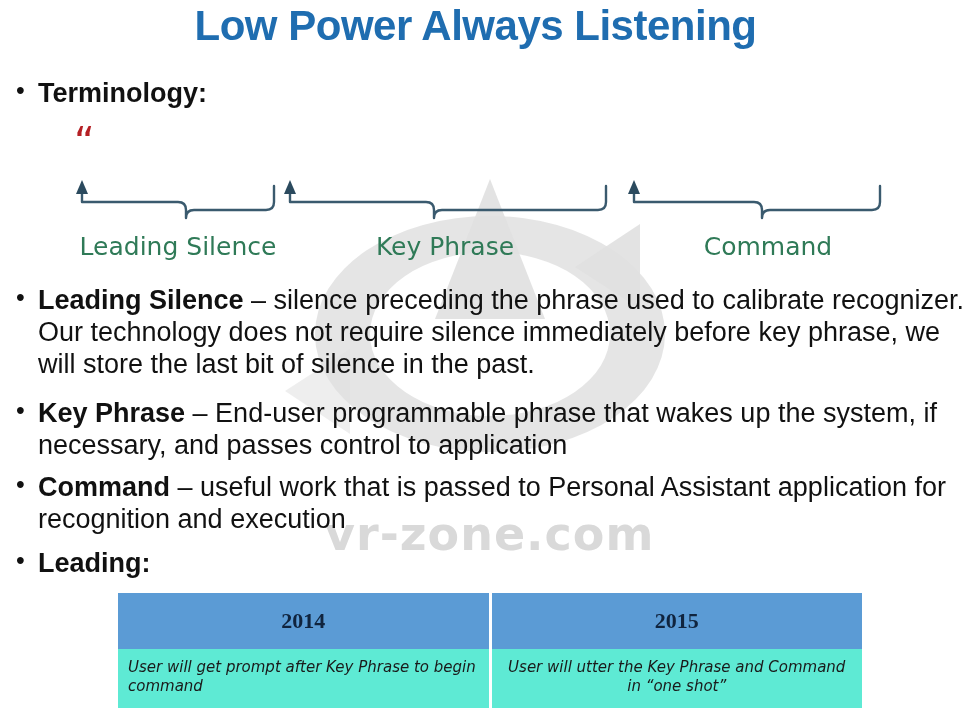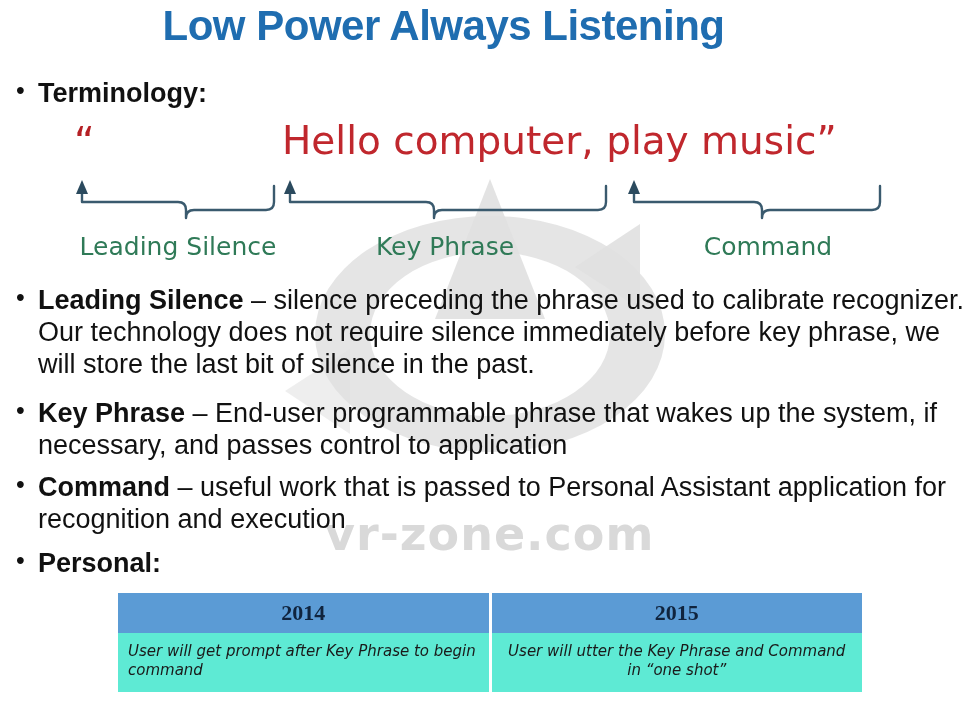--- a/index.html
+++ b/index.html
@@ -51,20 +51,21 @@
     left: 0;
     top: 2px;
     width: 887px;
     text-align: center;
     font-family: "Liberation Sans", sans-serif;
     font-weight: bold;
     font-size: 42px;
     letter-spacing: -0.5px;
     color: #1f6db0;
     white-space: nowrap;
+    padding-left: 32px;
   }
 
   
   .bullet-row {
     position: absolute;
     left: 16px;
     width: 952px;
     display: flex;
     align-items: flex-start;
   }
@@ -155,21 +156,21 @@
   }
   #roadmap-table th {
     background: #5b9bd5;
     color: #10243e;
     font-family: "Liberation Serif", serif;
     font-weight: bold;
     font-size: 22px;
     height: 40px;
     text-align: center;
     border-right: 3px solid #ffffff;
-    padding: 0;
+    padding: 8px;
   }
   #roadmap-table th:last-child { border-right: none; }
   #roadmap-table td {
     background: #5eead4;
     color: #1a1a1a;
     font-family: "DejaVu Sans", sans-serif;
     font-size: 15px;
     line-height: 1.25;
     vertical-align: top;
     padding: 9px 10px 12px 10px;
@@ -201,21 +202,20 @@
   <div id="slide-title">Low Power Always Listening</div>
 
   <div class="bullet-row" id="bullet-terminology">
     <span class="bullet-dot">•</span>
     <span class="bullet-body">Terminology:</span>
   </div>
 
   <div id="phrase-diagram">
 
     <span id="phrase-quote-open">“</span>
-    <span id="phrase-sentence">Hello computer, play music”</span>
 
     <svg id="brace-svg" viewBox="0 0 980 45">
       <g fill="none" stroke="#3a5a6e" stroke-width="2.4" stroke-linecap="round" stroke-linejoin="round">
 
         <path d="M82,6 L82,22 L178,22 Q186,22 186,30 L186,38 Q186,30 194,30 L266,30 Q274,30 274,22 L274,6"></path>
 
         <path d="M290,6 L290,22 L426,22 Q434,22 434,30 L434,38 Q434,30 442,30 L598,30 Q606,30 606,22 L606,6"></path>
 
         <path d="M634,6 L634,22 L754,22 Q762,22 762,30 L762,38 Q762,30 770,30 L872,30 Q880,30 880,22 L880,6"></path>
       </g>
@@ -241,21 +241,21 @@
     <span class="bullet-body"><span class="term">Key Phrase</span><span class="desc"> – End-user programmable phrase that wakes up the system, if necessary, and passes control to application</span></span>
   </div>
 
   <div class="bullet-row" id="bullet-command">
     <span class="bullet-dot">•</span>
     <span class="bullet-body"><span class="term">Command</span><span class="desc"> – useful work that is passed to Personal Assistant application for recognition and execution</span></span>
   </div>
 
   <div class="bullet-row" id="bullet-roadmap">
     <span class="bullet-dot">•</span>
-    <span class="bullet-body">Personal:</span>
+    <span class="bullet-body">Leading:</span>
   </div>
 
   <table id="roadmap-table">
     <colgroup>
       <col class="col-2014">
       <col class="col-2015">
     </colgroup>
     <thead>
       <tr>
         <th>2014</th>

